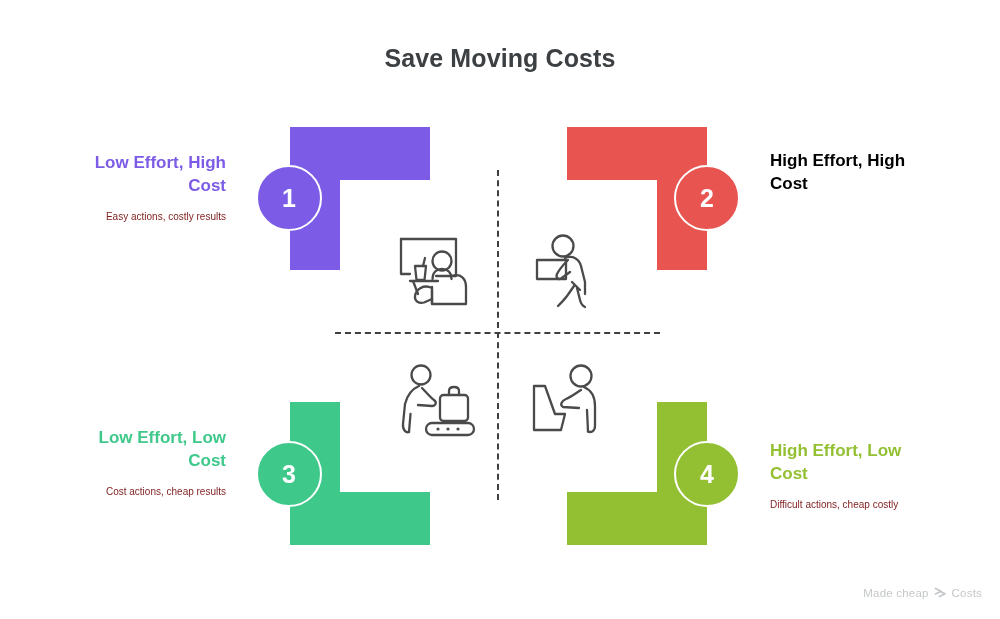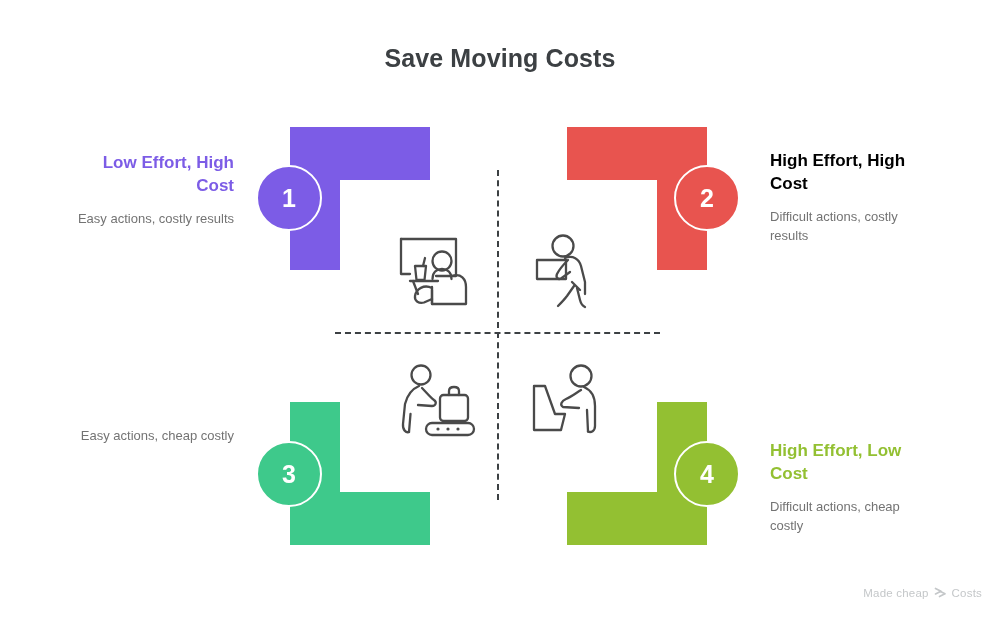--- a/index.html
+++ b/index.html
@@ -128,26 +128,26 @@
     position: absolute;
     width: 160px;
   }
   .side-title {
     font-size: 17px;
     font-weight: bold;
     line-height: 1.35;
     margin: 0 0 12px 0;
   }
   .side-desc {
-    font-size: 13px;
-    color: #737373;
+    font-size: 10px;
+    color: #7f1d1d;
     line-height: 1.45;
     margin: 0;
   }
-  .side.left { text-align: right; left: 66px; margin-left: 8px; }
+  .side.left { text-align: right; left: 66px; }
   .side.right { text-align: left; left: 770px; }
 
   #side-1 { top: 152px; }
   #side-2 { top: 150px; }
   #side-3 { top: 427px; }
   #side-4 { top: 440px; }
 
   
   .watermark {
     position: absolute;
@@ -230,21 +230,20 @@
 
         <path d="M47 54 L40 64 C37 68 33 72 31 74"></path>
 
         <path d="M50 56 L53 68 C54 72 56 74 58 75"></path>
 
         <path d="M45 50 C49 54 51 56 53 58"></path>
       </svg>
     </div>
     <div class="side right" id="side-2">
       <p class="side-title" style="color: #000000;">High Effort, High Cost</p>
-      <p class="side-desc">Difficult actions, costly results</p>
     </div>
 
     <div class="qshape" id="q3-shape">
       <div class="bar bar-v" style="background: rgb(62, 201, 139);"></div>
       <div class="bar bar-h" style="background: rgb(62, 201, 139);"></div>
     </div>
     <div class="badge" id="badge-3" style="background: rgb(62, 201, 139);">
       <span>3</span>
     </div>
     <div class="qicon" id="icon-3">
@@ -261,21 +260,22 @@
 
         <path d="M57 33 V29 C57 26.5 59 25 62 25 C65 25 67 26.5 67 29 V33"></path>
 
         <rect x="34" y="61" width="48" height="12" rx="6"></rect>
         <circle cx="46" cy="67" r="1.6" fill="#4a4a4a" stroke="none"></circle>
         <circle cx="56" cy="67" r="1.6" fill="#4a4a4a" stroke="none"></circle>
         <circle cx="66" cy="67" r="1.6" fill="#4a4a4a" stroke="none"></circle>
       </svg>
     </div>
     <div class="side left" id="side-3">
-      <p class="side-desc">Easy actions, cheap costly</p>
+      <p class="side-title" style="color: rgb(62, 201, 139);">Low Effort, Low Cost</p>
+      <p class="side-desc">Cost actions, cheap results</p>
     </div>
 
     <div class="qshape" id="q4-shape">
       <div class="bar bar-v" style="background: rgb(147, 192, 50);"></div>
       <div class="bar bar-h" style="background: rgb(147, 192, 50);"></div>
     </div>
     <div class="badge" id="badge-4" style="background: rgb(147, 192, 50);">
       <span>4</span>
     </div>
     <div class="qicon" id="icon-4">

